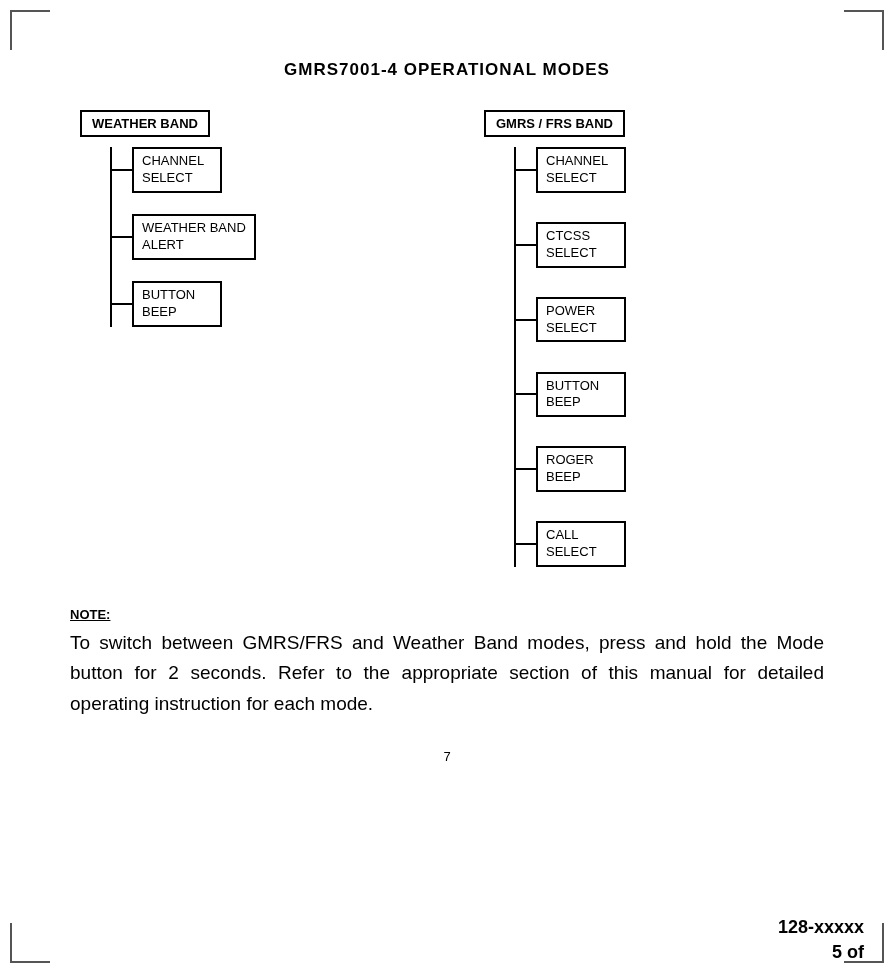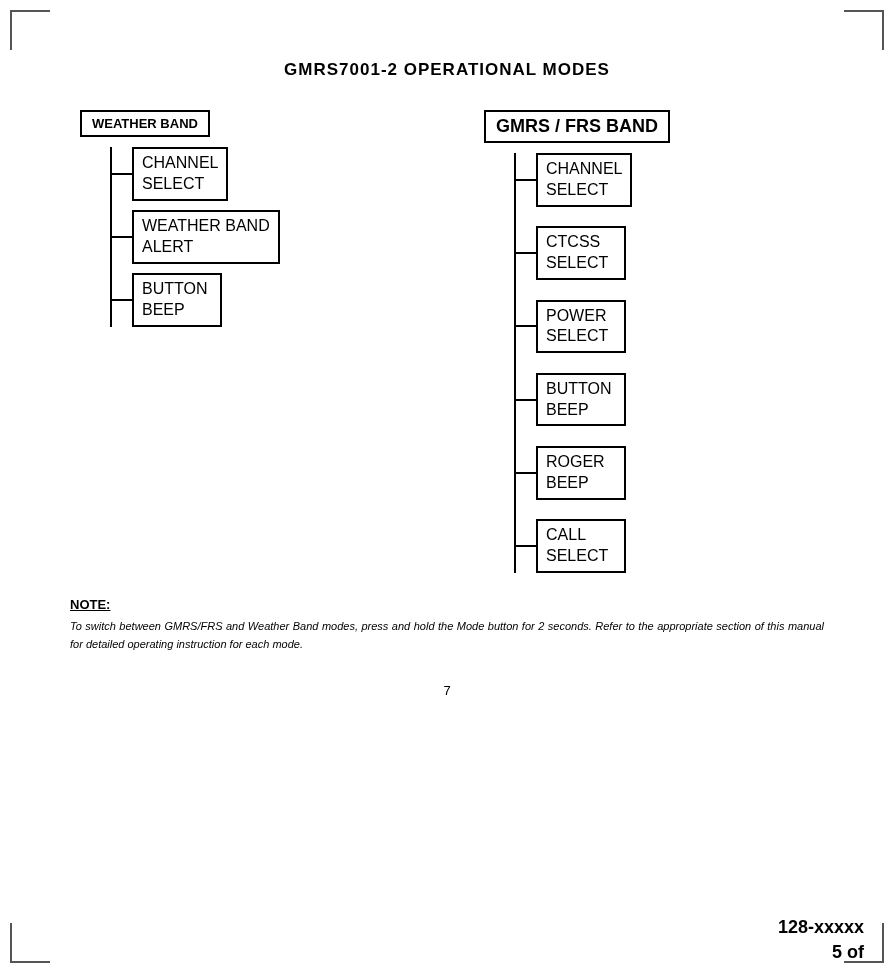--- a/index.html
+++ b/index.html
@@ -90,40 +90,40 @@
     .h-line {
       width: 20px;
       height: 2px;
       background: #000;
       display: inline-block;
     }
 
     .node-box {
       border: 2px solid #000;
       padding: 4px 8px;
-      font-size: 16px;
+      font-size: 13px;
       font-weight: normal;
       background: #fff;
       min-width: 90px;
       text-align: left;
       line-height: 1.3;
     }
 
     
     .gmrs-section {
       display: flex;
       flex-direction: column;
       align-items: flex-start;
       width: 330px;
     }
 
     .section-header-gmrs {
       border: 2px solid #000;
       padding: 4px 10px;
-      font-size: 18px;
+      font-size: 13px;
       font-weight: bold;
       background: #fff;
       display: inline-block;
       margin-bottom: 0;
     }
 
     .gmrs-tree {
       display: flex;
       flex-direction: row;
       margin-top: 10px;
@@ -132,37 +132,36 @@
 
     .vertical-line-gmrs {
       width: 2px;
       background: #000;
       height: 420px;
       margin-top: 0;
     }
 
     
     .note-section {
-      margin-top: 24px;
+      margin-top: 40px;
       margin-left: 10px;
       margin-right: 10px;
     }
 
     .note-label {
       font-size: 13px;
       font-weight: bold;
       text-decoration: underline;
       margin-bottom: 6px;
     }
 
     .note-text {
-      font-size: 11px;
+      font-size: 19px;
       line-height: 1.6;
       text-align: justify;
-      font-style: italic;
     }
 
     
     .page-number {
       text-align: center;
       font-size: 13px;
       margin-top: 30px;
     }
 
     
@@ -192,21 +191,21 @@
 </head>
 <body>
 
 <div class="page">
 
   <div class="corner-mark tl"></div>
   <div class="corner-mark tr"></div>
   <div class="corner-mark bl"></div>
   <div class="corner-mark br"></div>
 
-  <div class="main-title">GMRS7001-2  OPERATIONAL  MODES</div>
+  <div class="main-title">GMRS7001-4  OPERATIONAL  MODES</div>
 
   <div class="diagram-area">
 
     <div class="weather-section">
       <div class="section-header-weather">WEATHER BAND</div>
       <div class="weather-tree">
         <div class="vertical-line-weather"></div>
         <div class="weather-nodes-wrapper">
           <div class="h-connector">
             <div class="h-line"></div>

